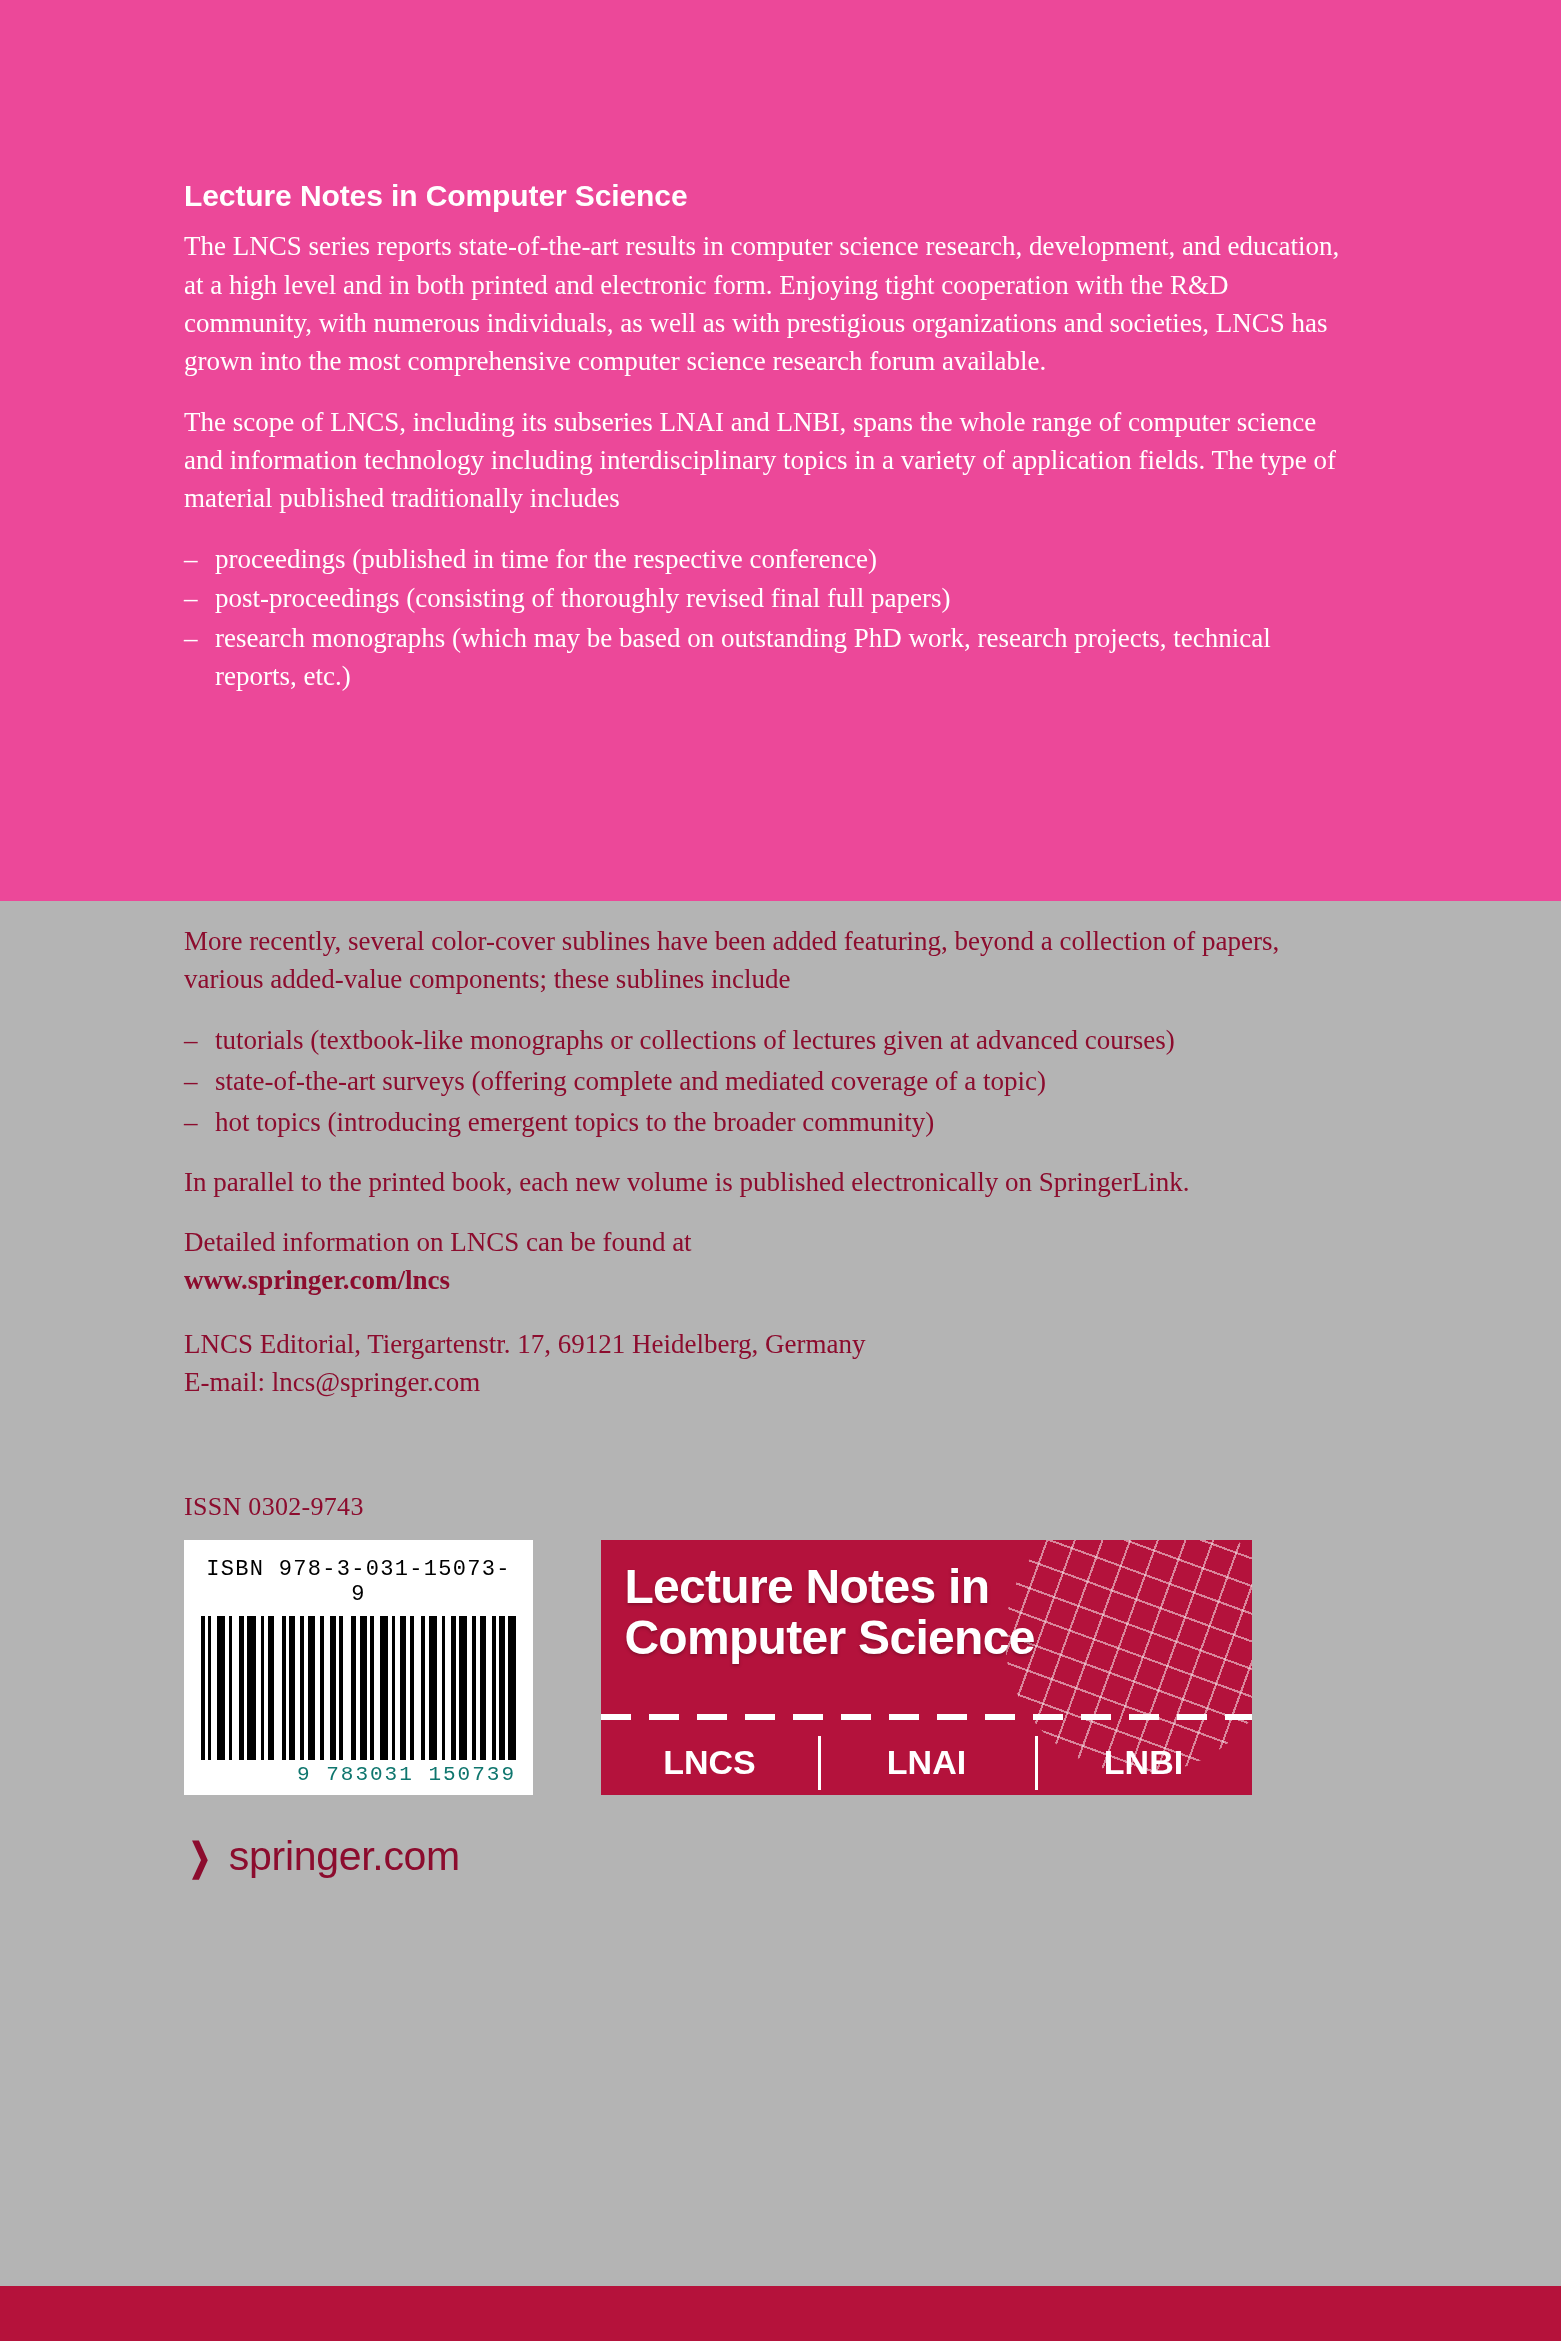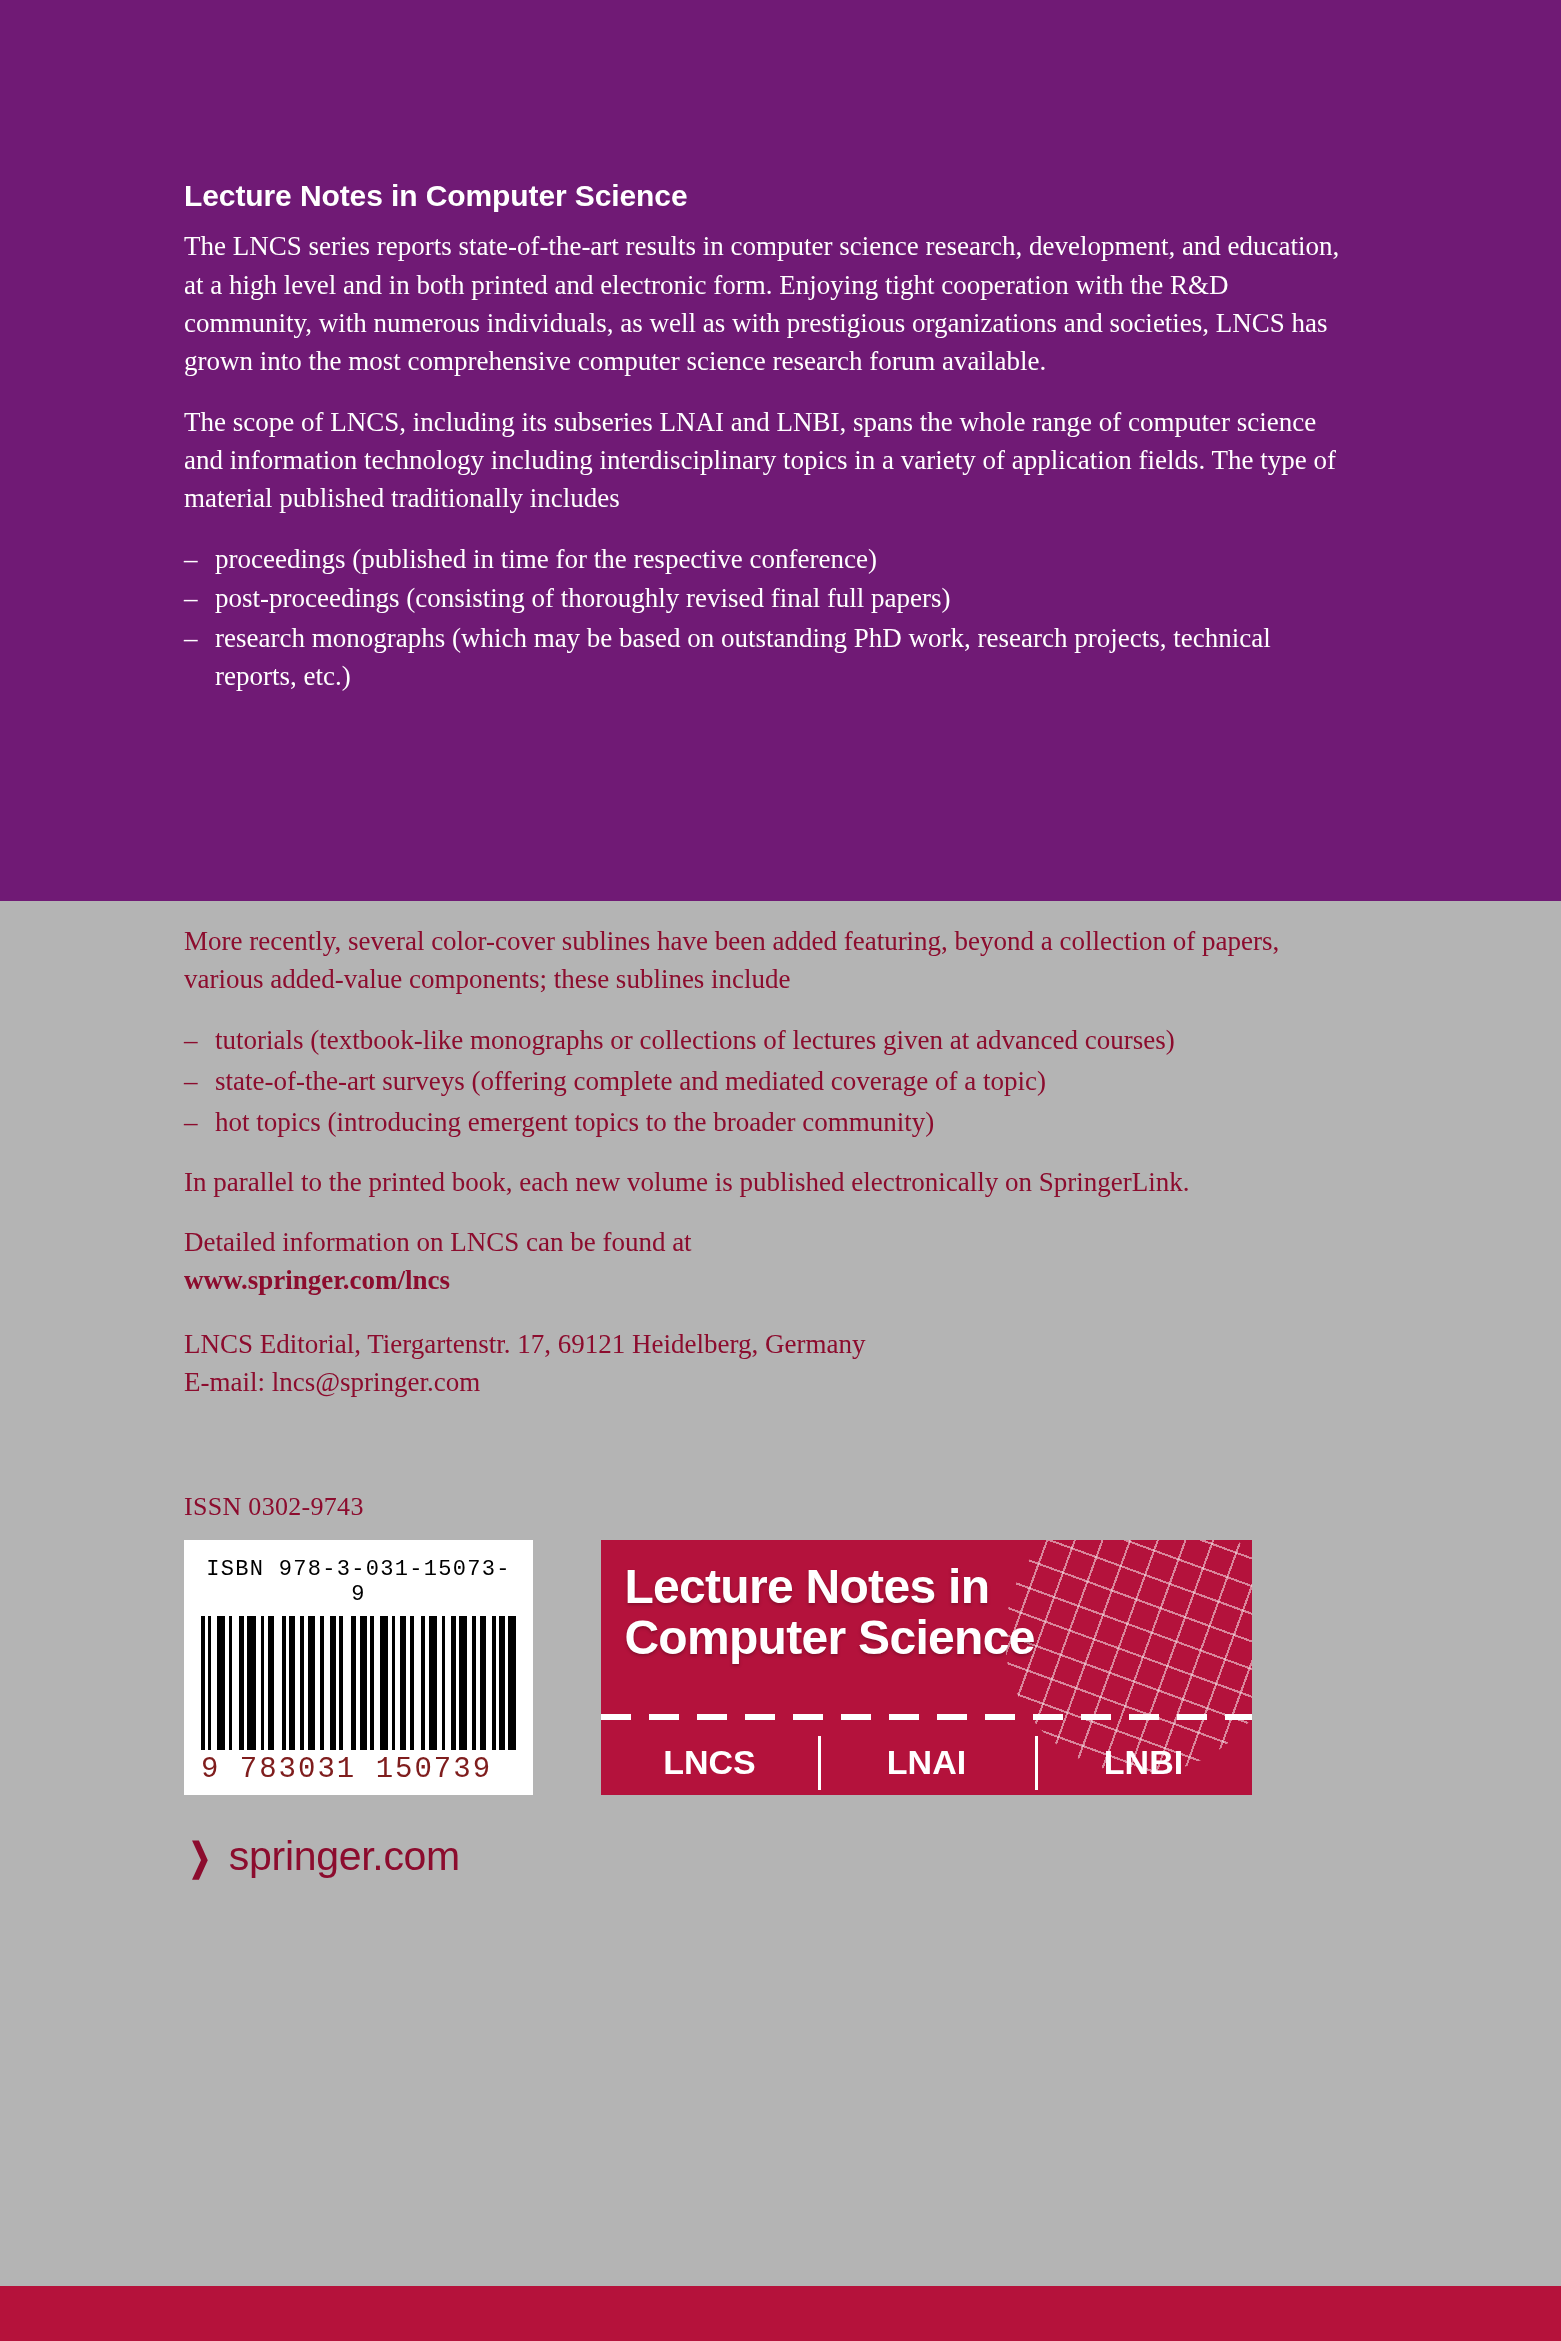--- a/index.html
+++ b/index.html
@@ -21,21 +21,21 @@
     background: #b5123b;
   }
 
   
   .red-panel {
     position: absolute;
     left: 0;
     top: 0;
     width: 1562px;
     height: 957px;
-    background: #701a75;
+    background: #ec4899;
   }
 
   
   .grey-panel {
     position: absolute;
     left: 0;
     top: 901px;
     width: 1562px;
     height: 1385px;
     background: #b4b4b4;
@@ -167,24 +167,24 @@
     gap: 0;
     height: 137px;
   }
   .bars span {
     display: block;
     background: #000;
     height: 100%;
   }
   .ean-digits {
     font-family: "Liberation Mono", monospace;
-    font-size: 29px;
+    font-size: 21px;
     letter-spacing: 2px;
-    color: #7f1d1d;
-    text-align: left;
+    color: #0f766e;
+    text-align: right;
     margin-top: 3.9px;
     white-space: nowrap;
   }
 
   
   .lncs-logo {
     width: 651px;
     height: 255px;
     position: relative;
     background: #b4123c;

